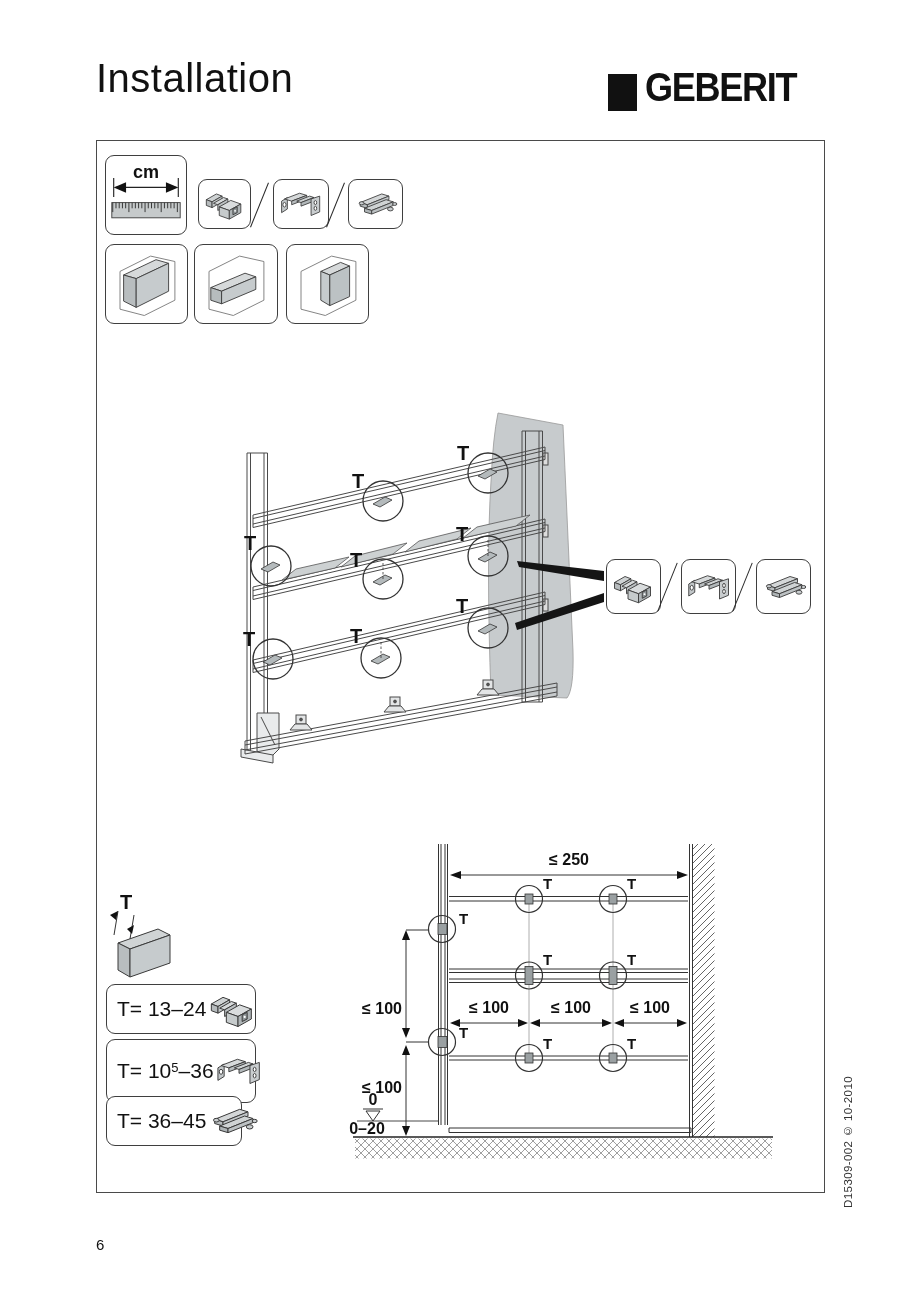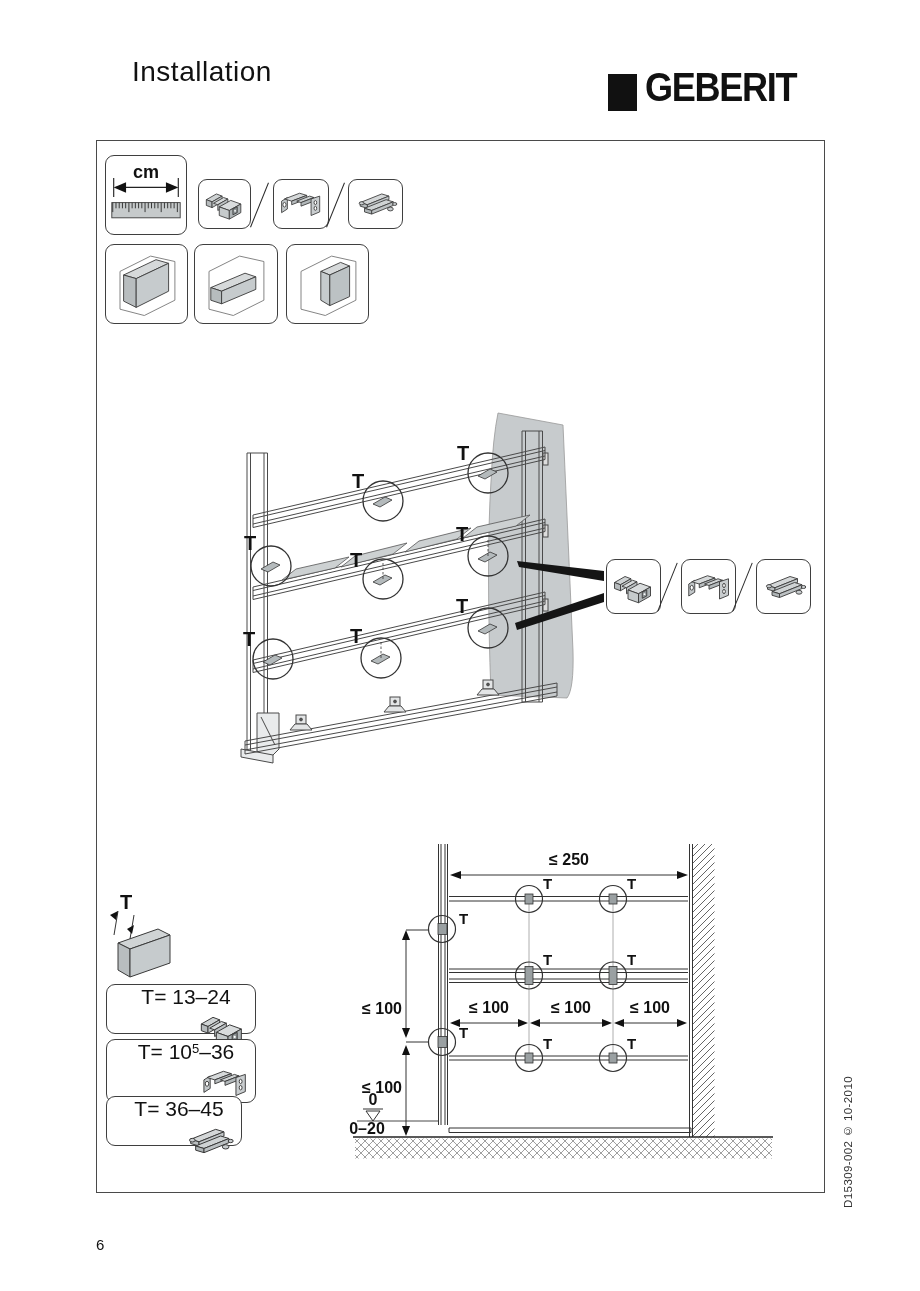--- a/index.html
+++ b/index.html
@@ -1,27 +1,27 @@
 <!DOCTYPE html>
 <html><head>
 <meta charset="utf-8">
 <style>
   html,body{margin:0;padding:0;background:#fff;}
   body{position:relative;width:920px;height:1291px;font-family:"Liberation Sans",sans-serif;color:#111;overflow:hidden;}
-  .page-title{position:absolute;left:96px;top:56px;font-size:28px;font-weight:400;letter-spacing:.5px;margin-left:36px;}
+  .page-title{position:absolute;left:96px;top:56px;font-size:40px;font-weight:400;letter-spacing:.5px;}
   .logo{position:absolute;left:608px;top:64px;display:flex;align-items:flex-end;}
   .logo-square{width:29px;height:37px;background:#111;}
   .logo-text{margin-left:8px;font-size:41px;font-weight:700;letter-spacing:-1.5px;transform:scaleX(.88);transform-origin:left center;}
   .frame{position:absolute;left:96px;top:140px;width:729px;height:1053px;border:1.2px solid #4a4a4a;box-sizing:border-box;}
   .box{position:absolute;border:1.5px solid #3f3f3f;border-radius:9px;background:#fff;box-sizing:border-box;display:flex;align-items:center;justify-content:center;}
   .slash{position:absolute;width:0;height:48px;border-left:1.7px solid #2a2a2a;transform:rotate(22deg);}
   .slash.tall{height:52px;}
   .vbox-label{font-size:21px;font-weight:400;white-space:nowrap;}
   .vbox-label .sup{font-size:13px;vertical-align:6px;}
-  .variant-box{justify-content:flex-start;padding-left:10px;flex-direction:column;}
+  .variant-box{justify-content:flex-start;padding-left:10px;}
   .variant-box .conn-wrap{margin-left:auto;margin-right:5px;display:flex;}
   .page-number{position:absolute;left:96px;top:1236px;font-size:15px;}
   .doc-code{position:absolute;left:842px;top:1076px;writing-mode:vertical-rl;transform:rotate(180deg);font-size:11.5px;color:#333;letter-spacing:.4px;}
   svg{display:block;}
   svg text{font-family:"Liberation Sans",sans-serif;fill:#111;}
   .tmain{font-size:20px;font-weight:700;}
   .tdim{font-size:15px;font-weight:700;}
   .dim{font-size:16px;font-weight:600;}
   .cm-label{font-size:19px;font-weight:700;}
   .hidden-defs{position:absolute;width:0;height:0;overflow:hidden;}

